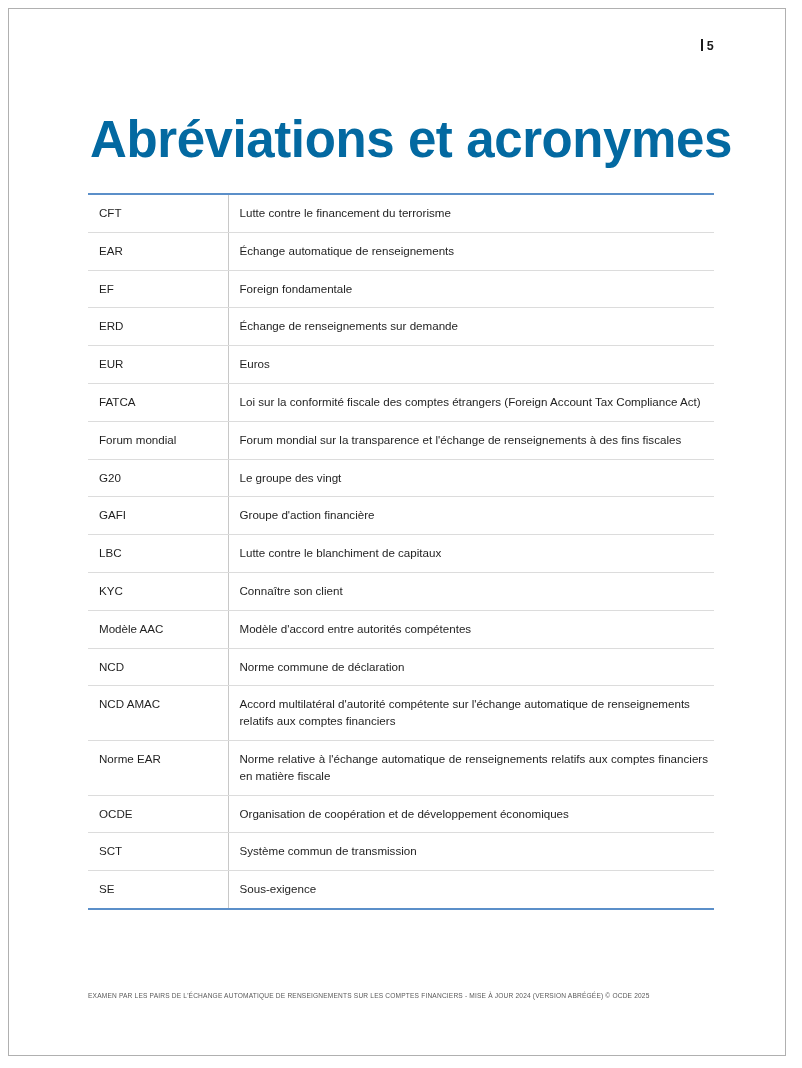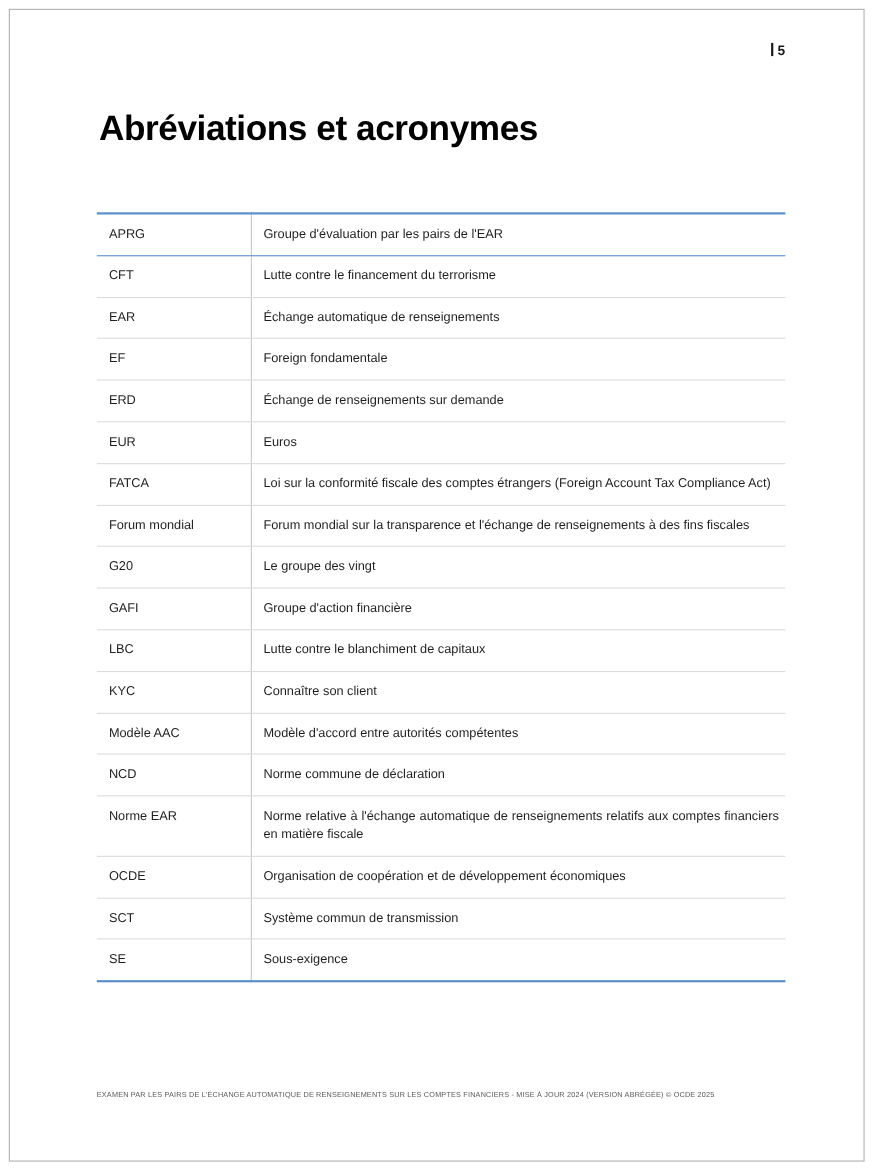--- a/index.html
+++ b/index.html
@@ -59,23 +59,23 @@
     background: #1a1a1a;
     position: relative;
     top: 1px;
   }
 
   
   .doc-title {
     position: absolute;
     left: 90px;
     top: 78px;
-    font-size: 32px;
+    font-size: 51px;
     font-weight: bold;
-    color: #000000;
+    color: #0369a1;
     letter-spacing: -0.4px;
     line-height: 1.1;
     white-space: nowrap;
   }
 
   
   .abbr-table-wrap {
     position: absolute;
     left: 88px;
     top: 193px;
@@ -152,24 +152,20 @@
 
     <h1 class="doc-title">Abréviations et acronymes</h1>
 
     <div class="abbr-table-wrap">
       <table class="abbr-table">
         <colgroup>
           <col class="c-term">
           <col class="c-def">
         </colgroup>
         <tbody>
-            <tr class="accent-under">
-              <td class="term">APRG</td>
-              <td class="def">Groupe d'évaluation par les pairs de l'EAR</td>
-            </tr>
             <tr>
               <td class="term">CFT</td>
               <td class="def">Lutte contre le financement du terrorisme</td>
             </tr>
             <tr>
               <td class="term">EAR</td>
               <td class="def">Échange automatique de renseignements</td>
             </tr>
             <tr>
               <td class="term">EF</td>
@@ -207,20 +203,24 @@
               <td class="term">KYC</td>
               <td class="def">Connaître son client</td>
             </tr>
             <tr>
               <td class="term">Modèle AAC</td>
               <td class="def">Modèle d'accord entre autorités compétentes</td>
             </tr>
             <tr>
               <td class="term">NCD</td>
               <td class="def">Norme commune de déclaration</td>
+            </tr>
+            <tr>
+              <td class="term">NCD AMAC</td>
+              <td class="def">Accord multilatéral d'autorité compétente sur l'échange automatique de renseignements relatifs aux comptes financiers</td>
             </tr>
             <tr>
               <td class="term">Norme EAR</td>
               <td class="def justify">Norme relative à l'échange automatique de renseignements relatifs aux comptes financiers en matière fiscale</td>
             </tr>
             <tr>
               <td class="term">OCDE</td>
               <td class="def">Organisation de coopération et de développement économiques</td>
             </tr>
             <tr>

